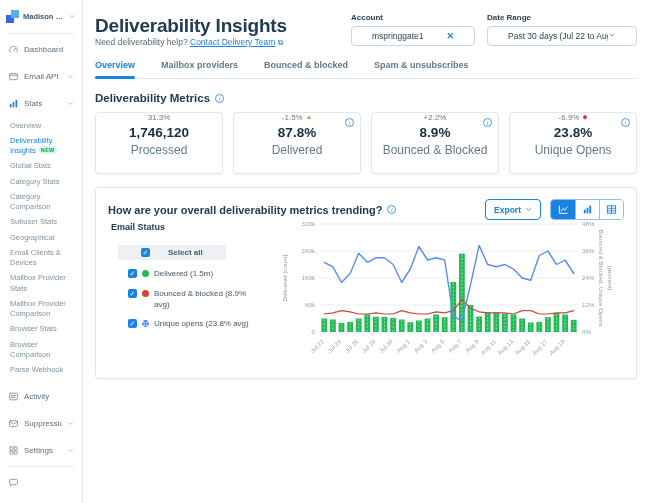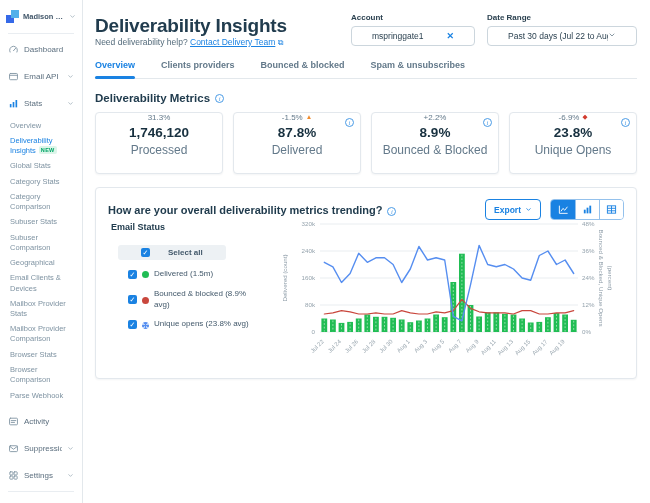--- a/index.html
+++ b/index.html
@@ -57,37 +57,37 @@
   .card .sub{font-size:8px;color:#63798a;display:flex;gap:3px;align-items:center}
   .tg{font-size:6.5px;line-height:1}
   .tg-warning{color:#f08c2e}
   .tg-alert{color:#d23b2f}
   .card .val{font-size:13.5px;font-weight:bold;color:#17303f;margin:3px 4px}
   .card .lab{font-size:12px;color:#63798a}
   .card .info-i{position:absolute;top:5px;right:6px}
 
   .panel{margin-top:13px;border:1px solid #e3e8ed;border-radius:4px;box-shadow:0 1px 2px rgba(22,45,61,.05);padding:11px 12px 6px;background:#fff}
   .panel-hd{display:flex;align-items:center}
-  .t-wrap{flex:1;display:flex;gap:5px;align-items:flex-end;min-width:0}
+  .t-wrap{flex:1;display:flex;gap:5px;align-items:center;min-width:0}
   .panel-hd h3{font-size:11px;color:#213c4e;white-space:nowrap}
   .export-btn{display:flex;align-items:center;gap:4px;border:1px solid #1a82e2;color:#1a82e2;font-weight:bold;font-size:8.5px;border-radius:4px;padding:0 8px;height:21px;background:#fff;margin-right:9px;cursor:pointer}
   .export-btn .chev-b svg{width:7px;height:7px;stroke:#1a82e2;fill:none;stroke-width:1.4;stroke-linecap:round;stroke-linejoin:round}
   .seg{display:flex;border:1px solid #94c1ec;border-radius:4px;overflow:hidden;height:21px}
   .seg-btn{width:24px;display:flex;align-items:center;justify-content:center;color:#1a82e2;background:#fff;border-left:1px solid #94c1ec;cursor:pointer}
   .seg-btn:first-child{border-left:none}
   .seg-btn.active{background:#1a82e2;color:#fff}
   .seg-btn svg{width:11px;height:11px}
 
   .panel-body{display:flex;margin-top:0}
   .legend{width:168px;flex-shrink:0;padding:2px 0 0 3px}
   .legend h4{font-size:9px;color:#213c4e;margin-bottom:9px}
   .pill{display:inline-flex;align-items:center;gap:18px;background:#edf1f4;border-radius:3px;padding:3px 23px;margin-left:7px;cursor:pointer}
   .cb{width:9px;height:9px;border-radius:2px;background:#1a82e2;color:#fff;font-size:7px;line-height:9px;text-align:center;flex-shrink:0;cursor:pointer}
   .pill .txt,.li-row .txt{font-size:8px;color:#42586a;font-weight:bold}
-  .li-row{display:flex;gap:5px;margin:9px 0 0 17px;align-items:center;cursor:pointer}
+  .li-row{display:flex;gap:5px;margin:9px 0 0 17px;align-items:flex-start;cursor:pointer}
   .li-row .txt{font-weight:normal;max-width:104px;line-height:1.35}
   .dot{width:7px;height:7px;border-radius:50%;margin-top:1px;flex-shrink:0}
   .chart-wrap{flex:1;position:relative;overflow:hidden}
   .chart-wrap svg{display:block}
   svg text{font-family:"Liberation Sans",sans-serif}
 </style>
 </head>
 <body>
 
 <div class="app">
@@ -145,21 +145,20 @@
             </svg>
           </span>
      </div>
         <div class="subnav">
           <div class="subnav-item">Overview</div>
           <div class="subnav-item active">Deliverability Insights<span class="badge">NEW</span></div>
           <div class="subnav-item">Global Stats</div>
           <div class="subnav-item">Category Stats</div>
           <div class="subnav-item">Category Comparison</div>
           <div class="subnav-item">Subuser Stats</div>
-          <div class="subnav-item">Subuser Comparison</div>
           <div class="subnav-item">Geographical</div>
           <div class="subnav-item">Email Clients &amp; Devices</div>
           <div class="subnav-item">Mailbox Provider Stats</div>
           <div class="subnav-item">Mailbox Provider Comparison</div>
           <div class="subnav-item">Browser Stats</div>
           <div class="subnav-item">Browser Comparison</div>
           <div class="subnav-item">Parse Webhook</div>
         </div>
         <div class="nav-item">
        <span class="icn ">
@@ -236,21 +235,21 @@
           <span class="val">Past 30 days (Jul 22 to Aug 20, 2021)</span>
           <span class="chev-g"><svg viewBox="0 0 12 12">
                 <path d="M3 4.5l3 3 3-3"></path>
               </svg></span>
         </div>
       </div>
     </div>
 
     <div class="tabs" id="tabs">
         <div class="tab active">Overview</div>
-        <div class="tab">Clients providers</div>
+        <div class="tab">Mailbox providers</div>
         <div class="tab">Bounced &amp; blocked</div>
         <div class="tab">Spam &amp; unsubscribes</div>
       </div>
 
     <div class="sec-h">
       <h2>Deliverability Metrics</h2>
       <span class="info-i">i</span>
     </div>
     <div class="cards" id="cards">
         <div class="card">

